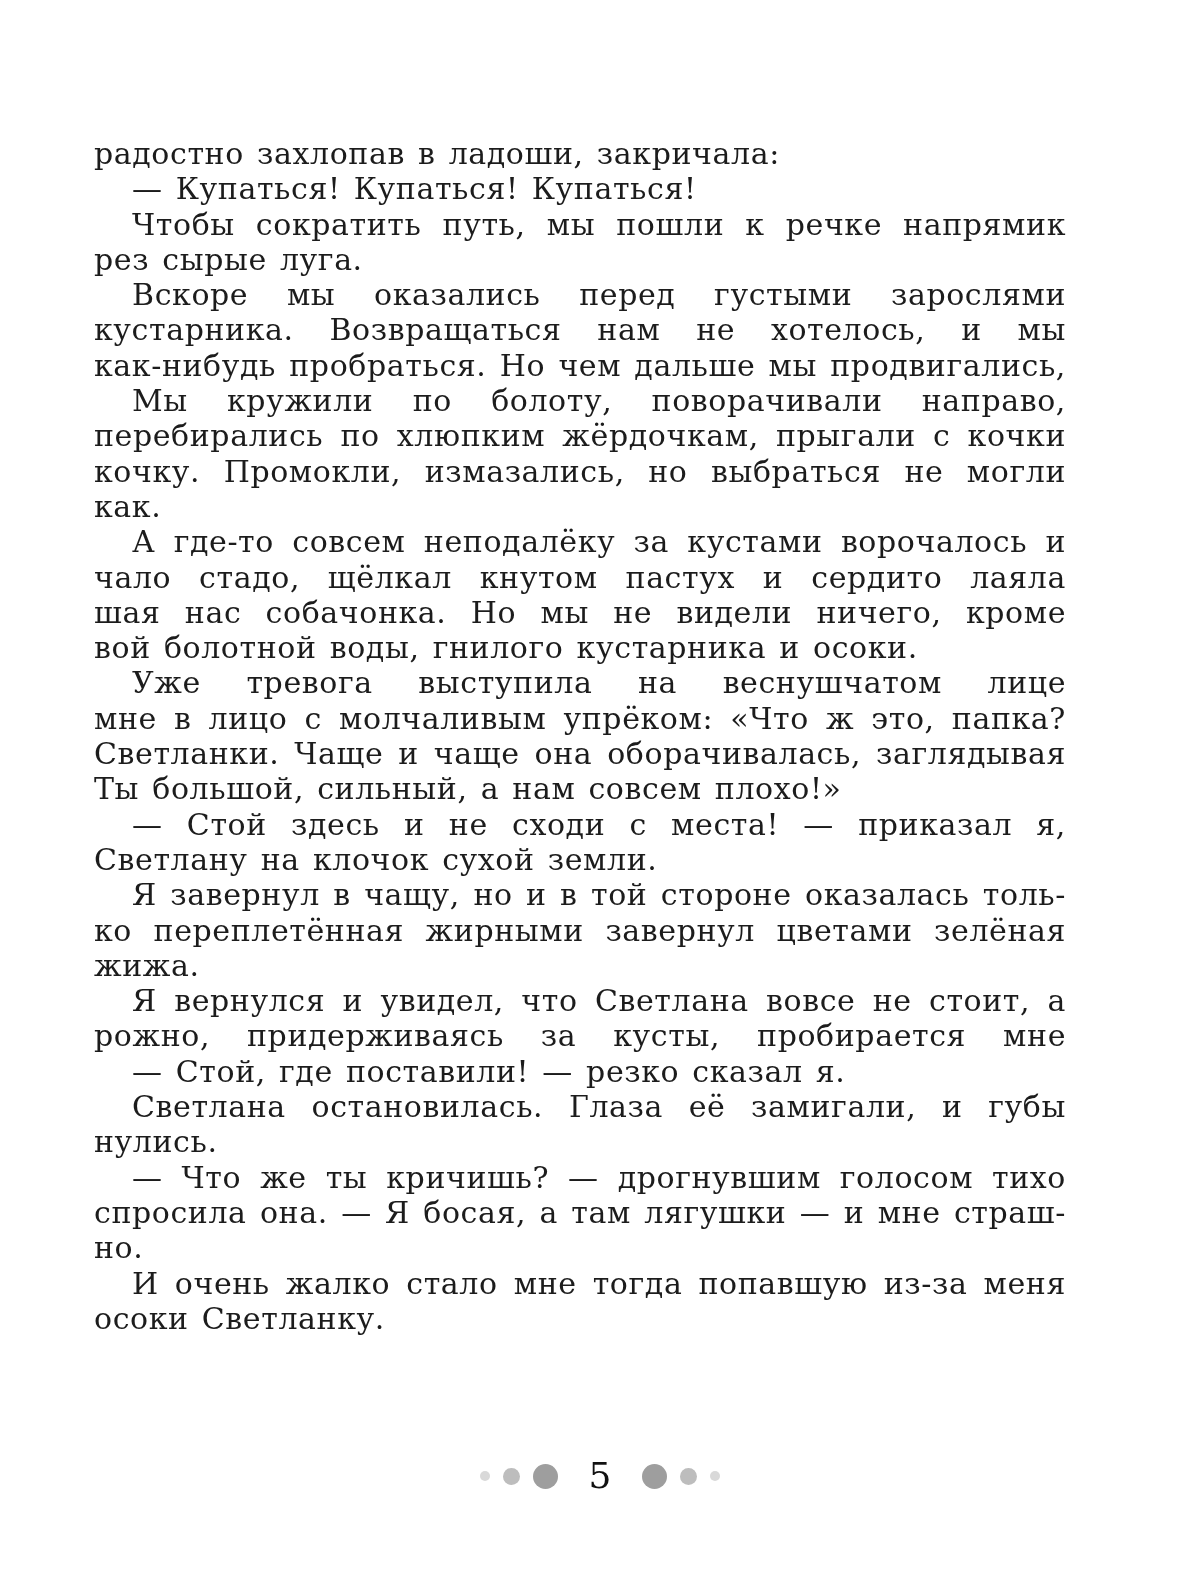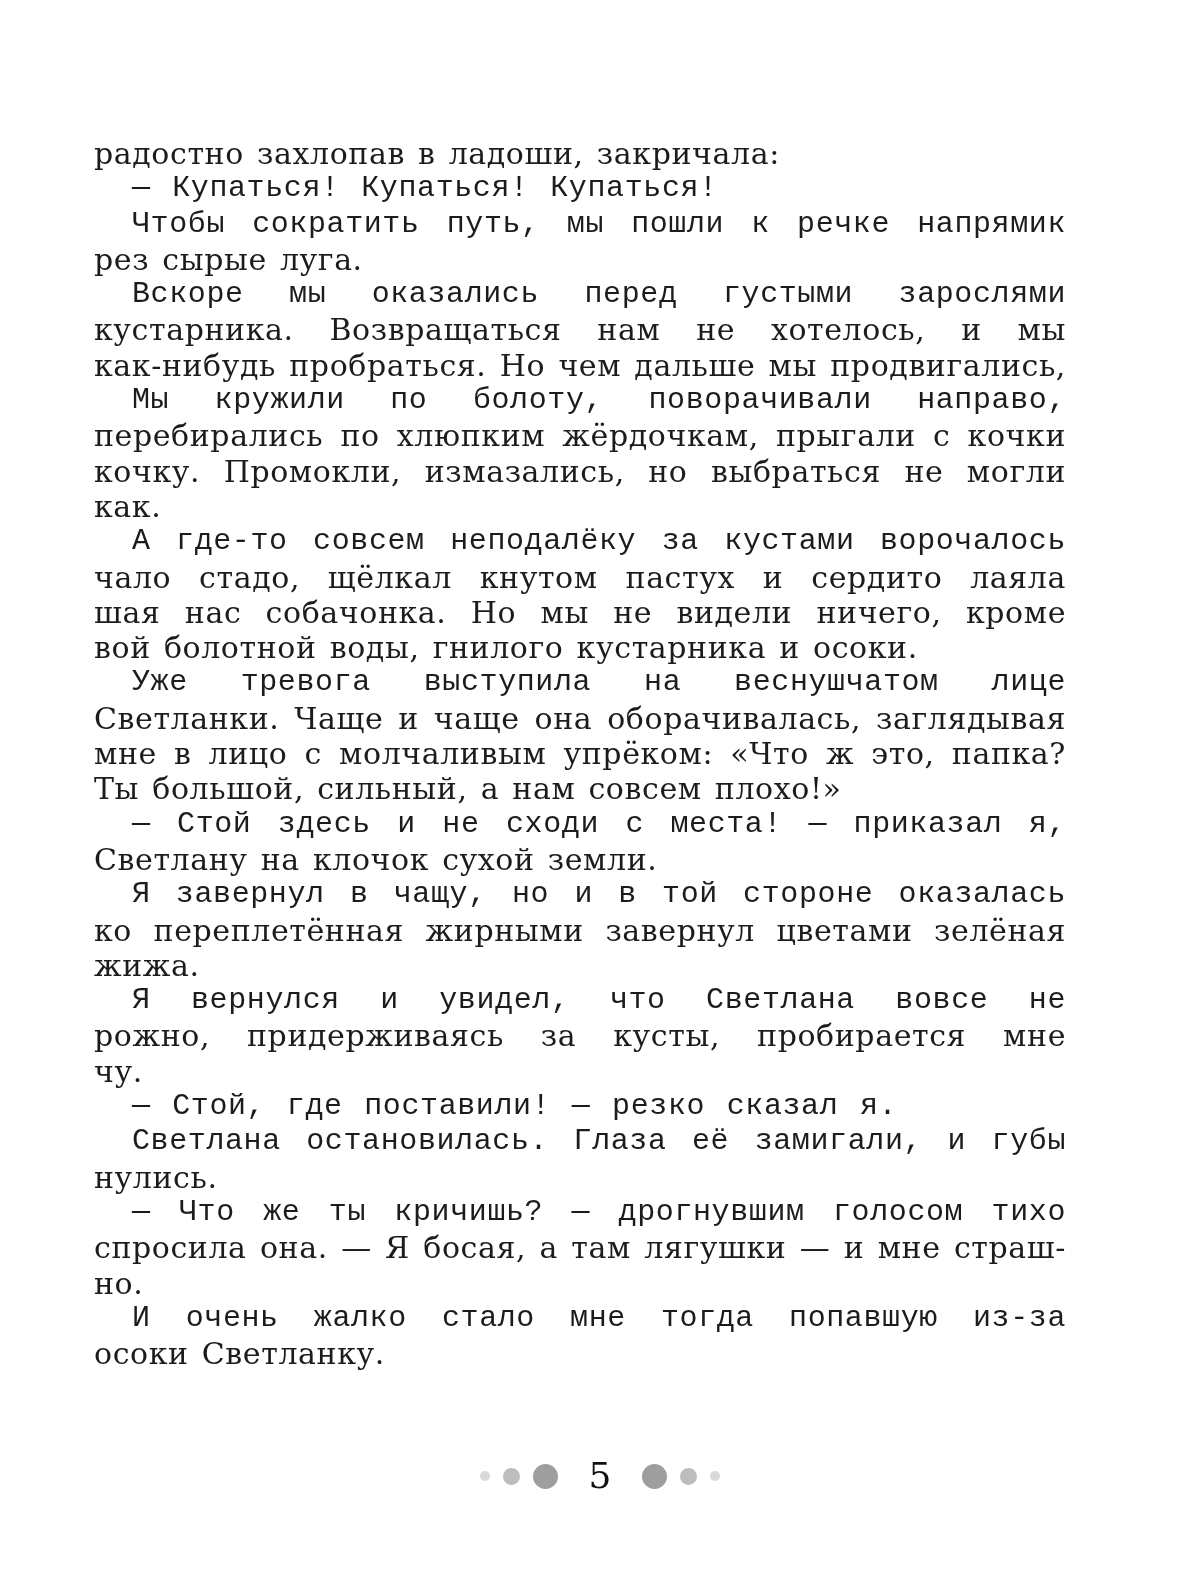--- a/index.html
+++ b/index.html
@@ -31,21 +31,21 @@
     white-space: nowrap;
     text-align: left;
     height: 35.3px;
   }
   .line.just {
     white-space: normal;
     text-align: justify;
     text-align-last: justify;
     overflow: hidden;
   }
-  .line.ind { text-indent: 38px; font-family: Liberation Mono, monospace; }
+  .line.ind { text-indent: 38px; }
   .footer {
     position: absolute;
     left: 0;
     top: 1458px;
     width: 1200px;
     display: flex;
     align-items: center;
     justify-content: center;
     gap: 13px;
   }
@@ -96,40 +96,39 @@
 
     <div class="para">
       <div class="line ind just">А где-то совсем неподалёку за кустами ворочалось и мы-</div>
       <div class="line just">чало стадо, щёлкал кнутом пастух и сердито лаяла почуяв-</div>
       <div class="line just">шая нас собачонка. Но мы не видели ничего, кроме ржа-</div>
       <div class="line">вой болотной воды, гнилого кустарника и осоки.</div>
     </div>
 
     <div class="para">
       <div class="line ind just">Уже тревога выступила на веснушчатом лице притихшей</div>
+      <div class="line just">мне в лицо с молчаливым упрёком: «Что ж это, папка?</div>
       <div class="line just">Светланки. Чаще и чаще она оборачивалась, заглядывая</div>
-      <div class="line just">мне в лицо с молчаливым упрёком: «Что ж это, папка?</div>
       <div class="line">Ты большой, сильный, а нам совсем плохо!»</div>
     </div>
 
     <div class="para">
       <div class="line ind just">— Стой здесь и не сходи с места! — приказал я, поставив</div>
       <div class="line">Светлану на клочок сухой земли.</div>
     </div>
 
     <div class="para">
       <div class="line ind just">Я завернул в чащу, но и в той стороне оказалась толь-</div>
       <div class="line just">ко переплетённая жирными завернул цветами зелёная</div>
       <div class="line">жижа.</div>
     </div>
 
     <div class="para">
       <div class="line ind just">Я вернулся и увидел, что Светлана вовсе не стоит, а осто-</div>
       <div class="line just">рожно, придерживаясь за кусты, пробирается мне навстре-</div>
-      <div class="line">чу.</div>
     </div>
 
     <div class="para">
       <div class="line ind">— Стой, где поставили! — резко сказал я.</div>
     </div>
 
     <div class="para">
       <div class="line ind just">Светлана остановилась. Глаза её замигали, и губы дёр-</div>
       <div class="line">нулись.</div>
     </div>

